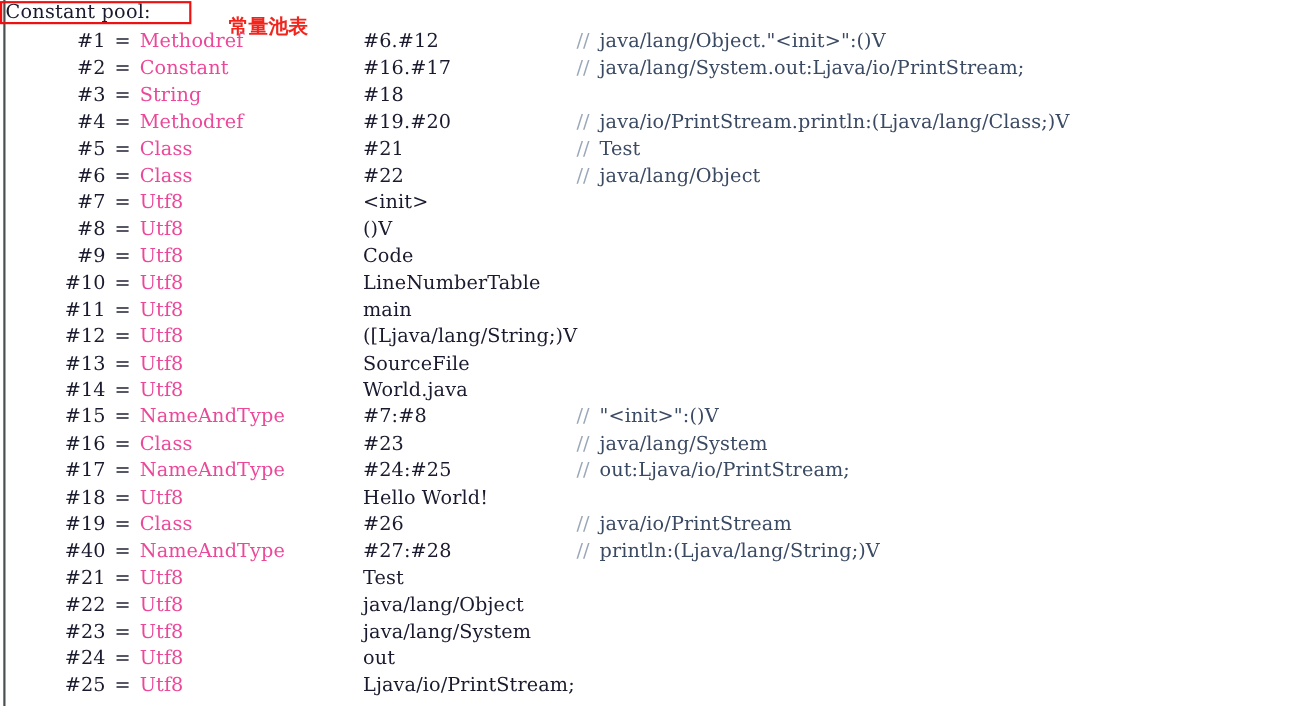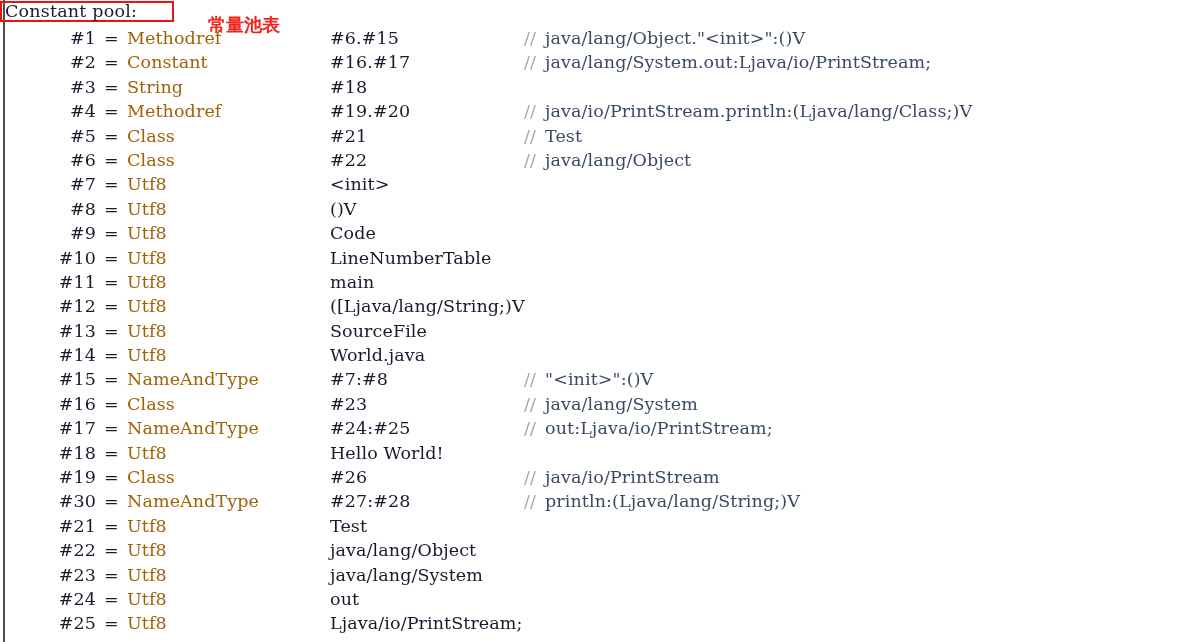--- a/index.html
+++ b/index.html
@@ -97,21 +97,21 @@
     color: #1a1a2e;
   }
   .cp-eq {
     position: absolute;
     left: 104px;
     color: #1a1a2e;
   }
   .cp-tag {
     position: absolute;
     left: 127px;
-    color: #a16207;
+    color: #ec4899;
   }
   .cp-value {
     position: absolute;
     left: 330px;
     color: #1a1a2e;
   }
   .cp-comment {
     position: absolute;
     left: 524px;
     color: #7d8ca3;
@@ -132,40 +132,40 @@
   <div id="left-rule"></div>
 
   <div id="pool-header-wrap">
     <div id="pool-header-box"></div>
     <div id="pool-header-text">Constant pool:</div>
   </div>
 
   <div id="callout">常量池表</div>
 
   <div id="pool-rows">
-      <div class="cp-row"><span class="cp-index">#1</span><span class="cp-eq">=</span><span class="cp-tag">Methodref</span><span class="cp-value">#6.#15</span><span class="cp-comment"><span class="cmt-slashes">//</span><span class="cmt-text">java/lang/Object."&lt;init&gt;":()V</span></span></div>
+      <div class="cp-row"><span class="cp-index">#1</span><span class="cp-eq">=</span><span class="cp-tag">Methodref</span><span class="cp-value">#6.#12</span><span class="cp-comment"><span class="cmt-slashes">//</span><span class="cmt-text">java/lang/Object."&lt;init&gt;":()V</span></span></div>
       <div class="cp-row"><span class="cp-index">#2</span><span class="cp-eq">=</span><span class="cp-tag">Constant</span><span class="cp-value">#16.#17</span><span class="cp-comment"><span class="cmt-slashes">//</span><span class="cmt-text">java/lang/System.out:Ljava/io/PrintStream;</span></span></div>
       <div class="cp-row"><span class="cp-index">#3</span><span class="cp-eq">=</span><span class="cp-tag">String</span><span class="cp-value">#18</span></div>
       <div class="cp-row"><span class="cp-index">#4</span><span class="cp-eq">=</span><span class="cp-tag">Methodref</span><span class="cp-value">#19.#20</span><span class="cp-comment"><span class="cmt-slashes">//</span><span class="cmt-text">java/io/PrintStream.println:(Ljava/lang/Class;)V</span></span></div>
       <div class="cp-row"><span class="cp-index">#5</span><span class="cp-eq">=</span><span class="cp-tag">Class</span><span class="cp-value">#21</span><span class="cp-comment"><span class="cmt-slashes">//</span><span class="cmt-text">Test</span></span></div>
       <div class="cp-row"><span class="cp-index">#6</span><span class="cp-eq">=</span><span class="cp-tag">Class</span><span class="cp-value">#22</span><span class="cp-comment"><span class="cmt-slashes">//</span><span class="cmt-text">java/lang/Object</span></span></div>
       <div class="cp-row"><span class="cp-index">#7</span><span class="cp-eq">=</span><span class="cp-tag">Utf8</span><span class="cp-value">&lt;init&gt;</span></div>
       <div class="cp-row"><span class="cp-index">#8</span><span class="cp-eq">=</span><span class="cp-tag">Utf8</span><span class="cp-value">()V</span></div>
       <div class="cp-row"><span class="cp-index">#9</span><span class="cp-eq">=</span><span class="cp-tag">Utf8</span><span class="cp-value">Code</span></div>
       <div class="cp-row"><span class="cp-index">#10</span><span class="cp-eq">=</span><span class="cp-tag">Utf8</span><span class="cp-value">LineNumberTable</span></div>
       <div class="cp-row"><span class="cp-index">#11</span><span class="cp-eq">=</span><span class="cp-tag">Utf8</span><span class="cp-value">main</span></div>
       <div class="cp-row"><span class="cp-index">#12</span><span class="cp-eq">=</span><span class="cp-tag">Utf8</span><span class="cp-value">([Ljava/lang/String;)V</span></div>
       <div class="cp-row"><span class="cp-index">#13</span><span class="cp-eq">=</span><span class="cp-tag">Utf8</span><span class="cp-value">SourceFile</span></div>
       <div class="cp-row"><span class="cp-index">#14</span><span class="cp-eq">=</span><span class="cp-tag">Utf8</span><span class="cp-value">World.java</span></div>
       <div class="cp-row"><span class="cp-index">#15</span><span class="cp-eq">=</span><span class="cp-tag">NameAndType</span><span class="cp-value">#7:#8</span><span class="cp-comment"><span class="cmt-slashes">//</span><span class="cmt-text">"&lt;init&gt;":()V</span></span></div>
       <div class="cp-row"><span class="cp-index">#16</span><span class="cp-eq">=</span><span class="cp-tag">Class</span><span class="cp-value">#23</span><span class="cp-comment"><span class="cmt-slashes">//</span><span class="cmt-text">java/lang/System</span></span></div>
       <div class="cp-row"><span class="cp-index">#17</span><span class="cp-eq">=</span><span class="cp-tag">NameAndType</span><span class="cp-value">#24:#25</span><span class="cp-comment"><span class="cmt-slashes">//</span><span class="cmt-text">out:Ljava/io/PrintStream;</span></span></div>
       <div class="cp-row"><span class="cp-index">#18</span><span class="cp-eq">=</span><span class="cp-tag">Utf8</span><span class="cp-value">Hello World!</span></div>
       <div class="cp-row"><span class="cp-index">#19</span><span class="cp-eq">=</span><span class="cp-tag">Class</span><span class="cp-value">#26</span><span class="cp-comment"><span class="cmt-slashes">//</span><span class="cmt-text">java/io/PrintStream</span></span></div>
-      <div class="cp-row"><span class="cp-index">#30</span><span class="cp-eq">=</span><span class="cp-tag">NameAndType</span><span class="cp-value">#27:#28</span><span class="cp-comment"><span class="cmt-slashes">//</span><span class="cmt-text">println:(Ljava/lang/String;)V</span></span></div>
+      <div class="cp-row"><span class="cp-index">#40</span><span class="cp-eq">=</span><span class="cp-tag">NameAndType</span><span class="cp-value">#27:#28</span><span class="cp-comment"><span class="cmt-slashes">//</span><span class="cmt-text">println:(Ljava/lang/String;)V</span></span></div>
       <div class="cp-row"><span class="cp-index">#21</span><span class="cp-eq">=</span><span class="cp-tag">Utf8</span><span class="cp-value">Test</span></div>
       <div class="cp-row"><span class="cp-index">#22</span><span class="cp-eq">=</span><span class="cp-tag">Utf8</span><span class="cp-value">java/lang/Object</span></div>
       <div class="cp-row"><span class="cp-index">#23</span><span class="cp-eq">=</span><span class="cp-tag">Utf8</span><span class="cp-value">java/lang/System</span></div>
       <div class="cp-row"><span class="cp-index">#24</span><span class="cp-eq">=</span><span class="cp-tag">Utf8</span><span class="cp-value">out</span></div>
       <div class="cp-row"><span class="cp-index">#25</span><span class="cp-eq">=</span><span class="cp-tag">Utf8</span><span class="cp-value">Ljava/io/PrintStream;</span></div>
     </div>
 
 </div>
 
 </body></html>

